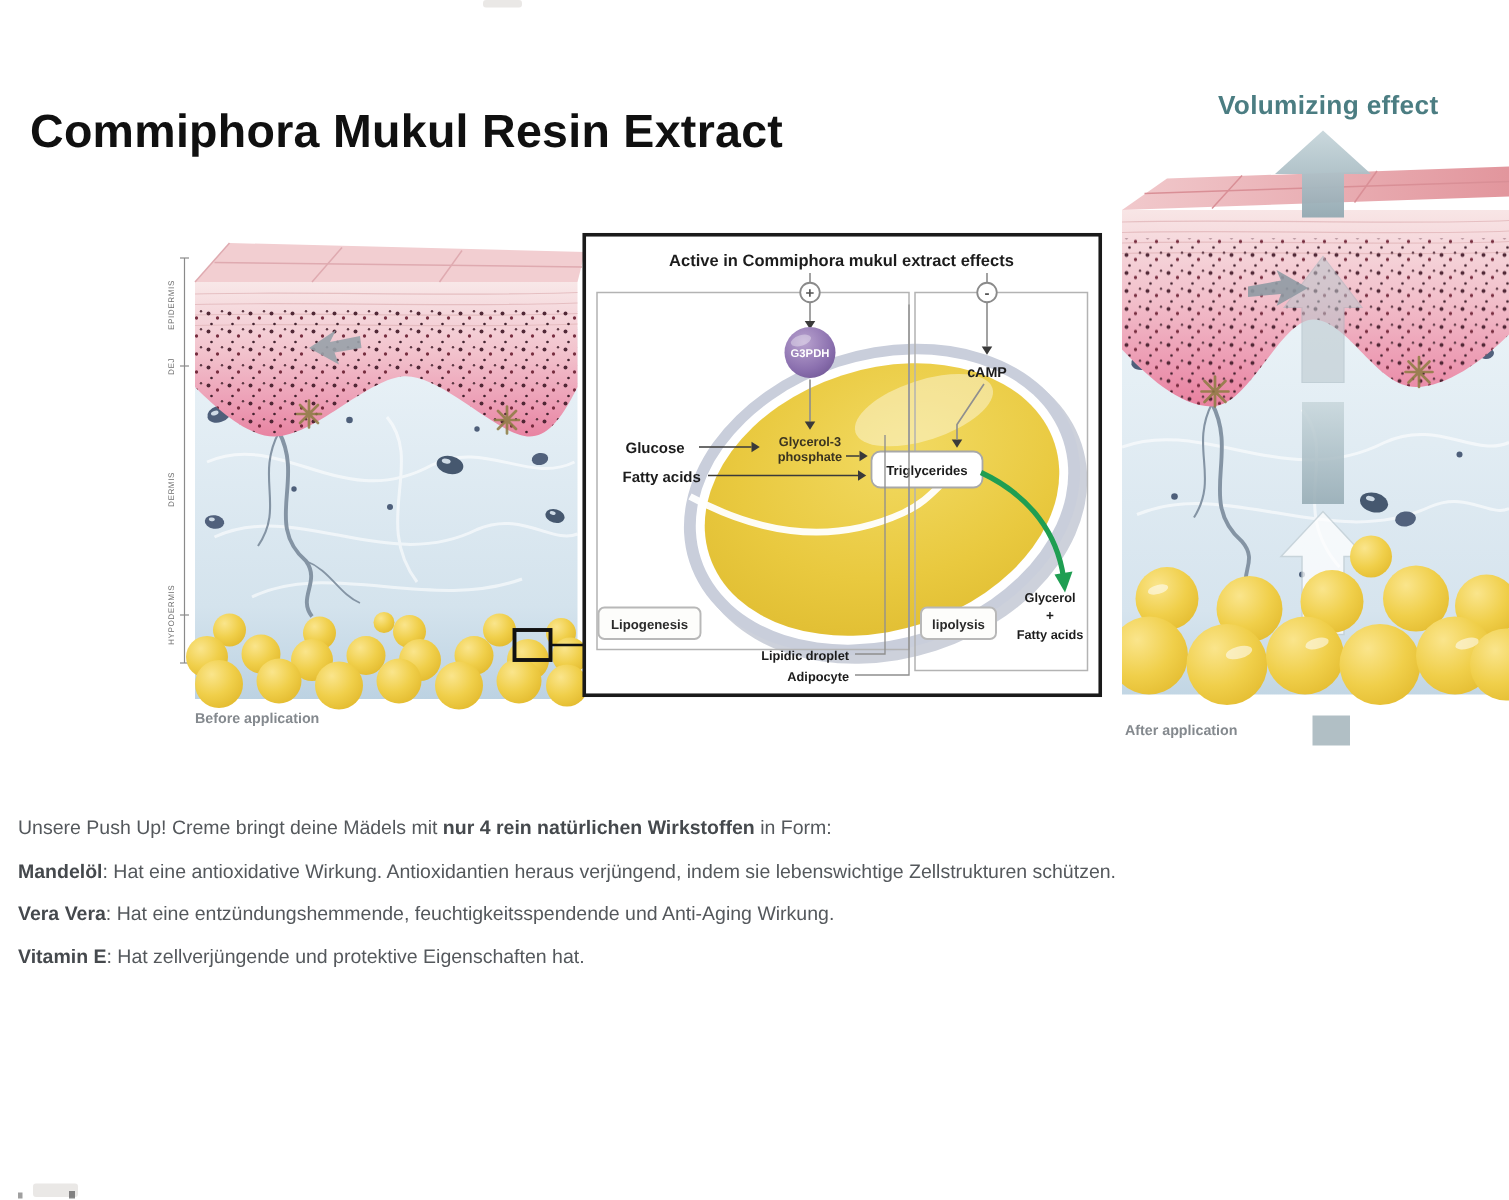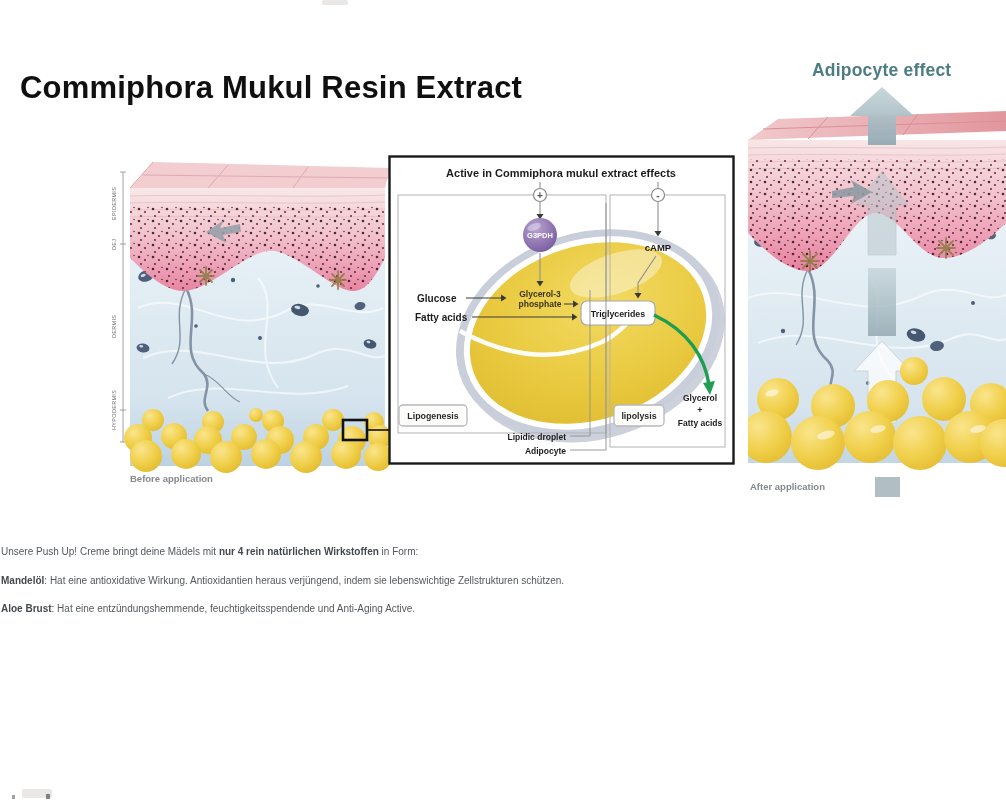--- a/index.html
+++ b/index.html
@@ -1,38 +1,38 @@
 <!DOCTYPE html>
 <html><head>
 <meta charset="utf-8">
 <style>
   html,body{margin:0;padding:0;background:#fff;}
   #page{position:relative;width:1006px;height:800px;background:#fff;overflow:hidden;
         font-family:"Liberation Sans","DejaVu Sans",sans-serif;padding-left:12px;}
   .abs{position:absolute;}
   #title{left:20px;top:70px;font-size:31px;font-weight:900;color:#101010;letter-spacing:.2px;}
   #volumizing{left:812px;top:60px;font-size:17.5px;font-weight:bold;color:#4b7d82;letter-spacing:.2px;}
-  #desc{left:1px;top:543px;width:992px;color:#54585c;font-size:10px;}
+  #desc{left:12px;top:543px;width:992px;color:#54585c;font-size:13px;}
   #desc p{margin:0 0 11px 0;line-height:17.5px;}
   #desc .b{font-weight:bold;color:#45494d;}
   .frag{background:#d8d6d2;opacity:.55;border-radius:2px;}
   svg text{font-family:"Liberation Sans","DejaVu Sans",sans-serif;}
   .cap{font-size:9.5px;font-weight:600;fill:#84898e;}
   .axis{font-size:5.4px;fill:#6f6f6f;letter-spacing:.4px;}
   .pw-b{font-weight:bold;fill:#1c1c1c;}
 </style>
 </head>
 <body>
 <div id="page">
 
 <div class="abs frag" style="left:322px;top:0;width:26px;height:5px;"></div>
 
 <div id="title" class="abs">Commiphora Mukul Resin Extract</div>
 
-<div id="volumizing" class="abs">Adipocyte effect</div>
+<div id="volumizing" class="abs">Volumizing effect</div>
 
 <svg class="abs" style="left:108px;top:158px;" width="282" height="330" viewBox="0 0 282 330">
   <defs>
     <linearGradient id="pinkL" x1="0" y1="0" x2="0" y2="1">
       <stop offset="0" stop-color="#f8e8e8"></stop>
           <stop offset="0.45" stop-color="#f2c3cd"></stop>
       <stop offset="0.8" stop-color="#ec9cb4"></stop>
           <stop offset="1" stop-color="#e884a2"></stop>
     </linearGradient>
     <linearGradient id="dermL" x1="0" y1="0" x2="0" y2="1">
@@ -389,21 +389,22 @@
   <path d="M84,108 L106,104 L103,97 L124,109 L103,121 L106,113 L84,115 Z" fill="#8f9aa3" opacity="0.9"></path>
 
   <rect x="127" y="394" width="25" height="20" fill="#a8b8bf" opacity="0.9"></rect>
 
   <text class="cap" x="2" y="407">After application</text>
 </svg>
 
 <div id="desc" class="abs">
   <p><span>Unsere Push Up! Creme bringt deine Mädels mit </span><span class="b">nur 4 rein natürlichen Wirkstoffen</span><span> in Form:</span></p>
   <p><span></span><span class="b">Mandelöl</span><span>: Hat eine antioxidative Wirkung. Antioxidantien heraus verjüngend, indem sie lebenswichtige Zellstrukturen schützen.</span></p>
-  <p><span></span><span class="b">Aloe Brust</span><span>: Hat eine entzündungshemmende, feuchtigkeitsspendende und Anti-Aging Active.</span></p>
+  <p><span></span><span class="b">Vera Vera</span><span>: Hat eine entzündungshemmende, feuchtigkeitsspendende und Anti-Aging Wirkung.</span></p>
+  <p><span></span><span class="b">Vitamin E</span><span>: Hat zellverjüngende und protektive Eigenschaften hat.</span></p>
 </div>
 
 <div class="abs" style="left:8px;top:789px;width:60px;height:11px;">
   <span class="abs frag" style="left:14px;top:0;width:30px;height:9px;"></span>
   <span class="abs" style="left:4px;top:6px;width:3px;height:4px;background:#777;opacity:.7;"></span>
   <span class="abs" style="left:38px;top:5px;width:4px;height:5px;background:#555;opacity:.7;"></span>
 </div>
 
 </div>
 

